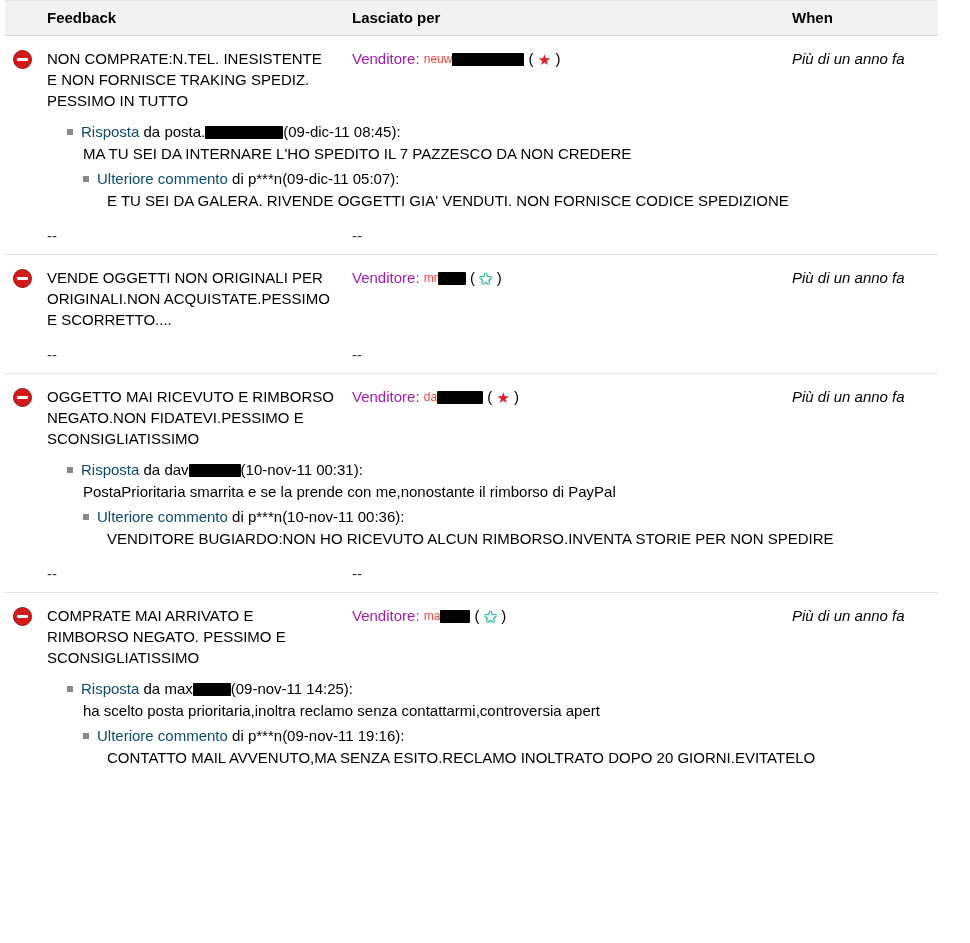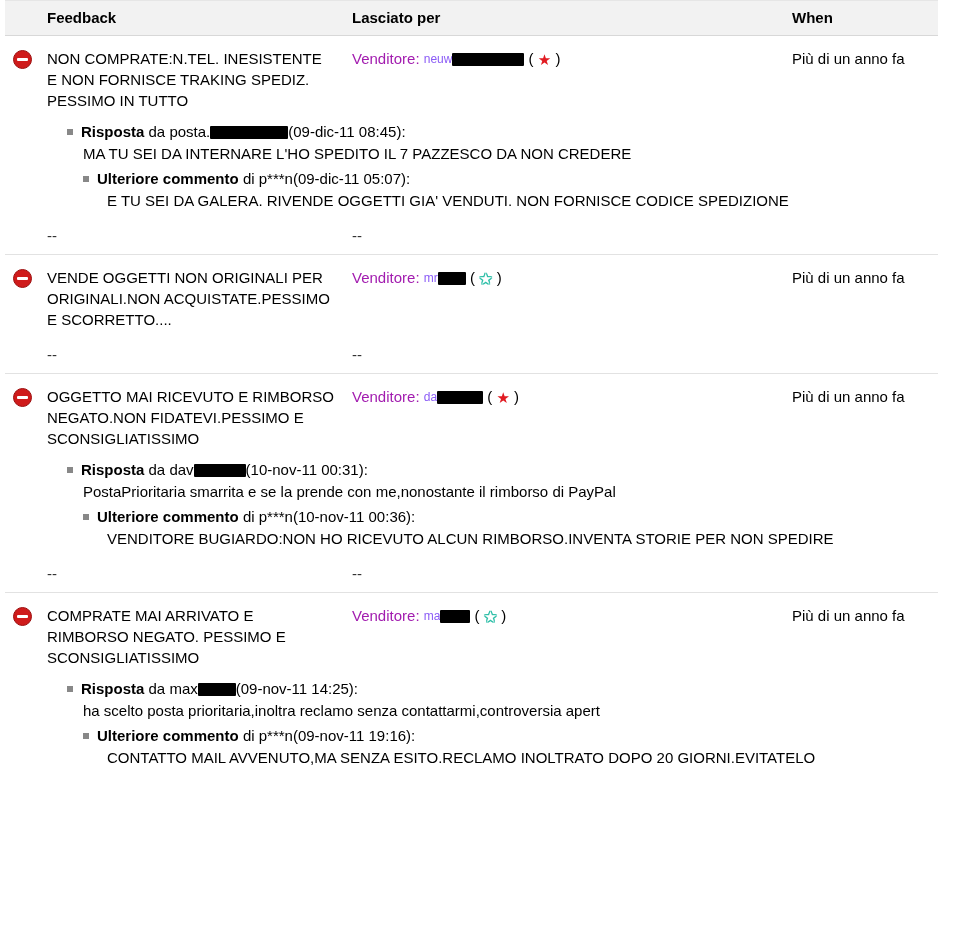--- a/index.html
+++ b/index.html
@@ -61,20 +61,21 @@
   }
   tr.entry-row > td.cell-left {
     padding-left: 6px;
     line-height: 21px;
     white-space: nowrap;
   }
   tr.entry-row > td.cell-when {
     padding-left: 6px;
     line-height: 21px;
     white-space: nowrap;
+    font-style: italic;
   }
 
   
   .neg-icon {
     display: inline-block;
     width: 17px;
     height: 17px;
     border-radius: 50%;
     background: #cf1b1b;
     border: 1px solid #9d1010;
@@ -86,21 +87,21 @@
     left: 3px;
     top: 7px;
     width: 11px;
     height: 3px;
     background: #ffffff;
     border-radius: 1px;
   }
 
   .muted-label { color: #a21caf; }
   .user-prefix {
-    color: #8b5cf6;
+    color: #ef4444;
     font-size: 12px;
     vertical-align: 1px;
   }
   .redact {
     display: inline-block;
     background: #000000;
     height: 13px;
     vertical-align: -2px;
     border-radius: 1px;
   }
@@ -154,22 +155,22 @@
   .reply-sub::before {
     content: "";
     position: absolute;
     left: 0;
     top: 8px;
     width: 6px;
     height: 6px;
     background: #888888;
   }
   .reply-label {
-    font-weight: bold;
-    color: #000000;
+    font-weight: normal;
+    color: #0c4a6e;
   }
   .reply-head { color: #000; }
   .reply-body {
     padding-left: 2px;
     line-height: 21px;
   }
   .reply-sub .reply-body { padding-left: 10px; }
 
   
   tr.dash-row > td {

